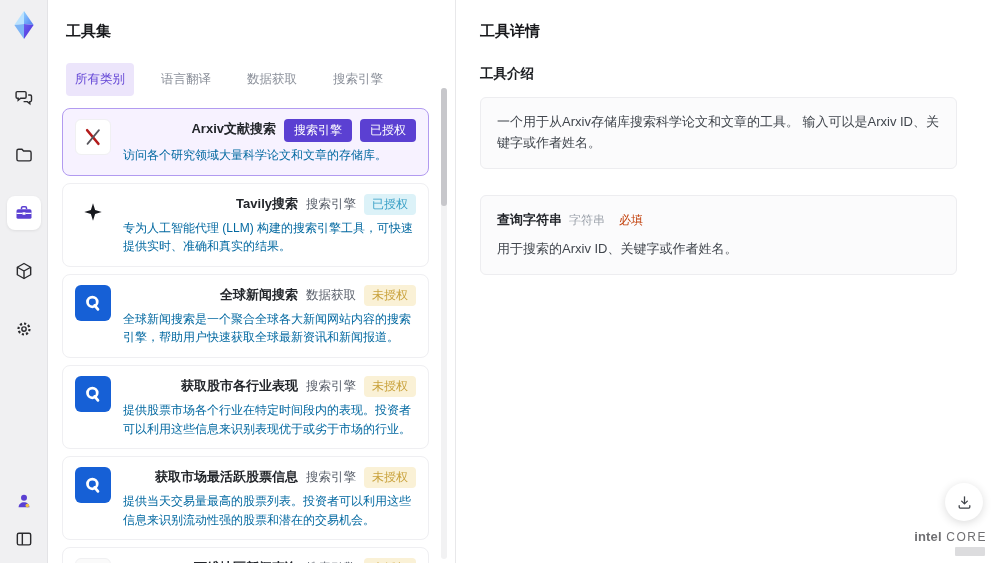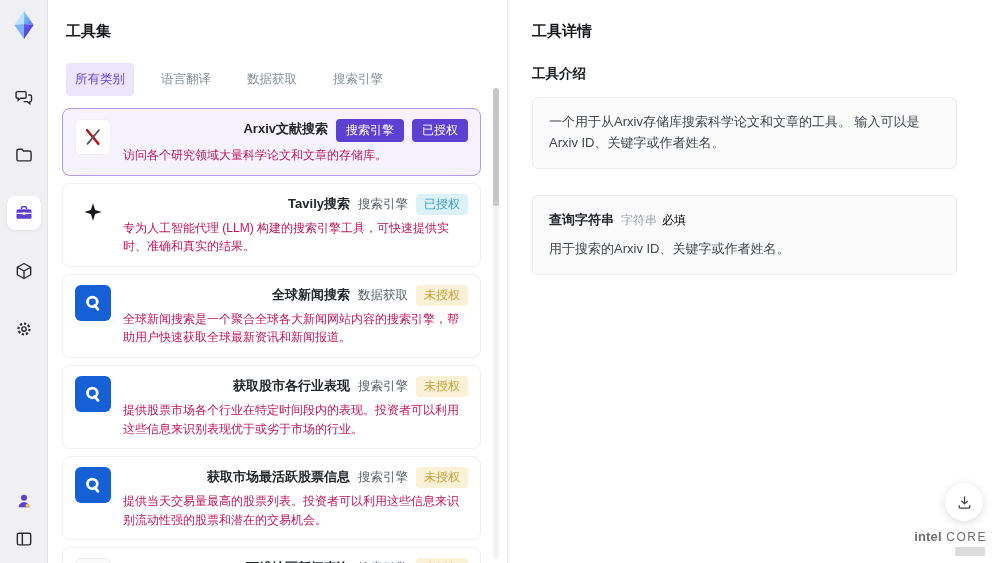--- a/index.html
+++ b/index.html
@@ -12,21 +12,21 @@
     display:flex; flex-direction:column; align-items:center; padding:10px 0 12px; }
   .logo { width:30px; height:30px; margin-bottom:40px; }
   .nav-icons { display:flex; flex-direction:column; align-items:center; gap:24px; }
   .nav-btn { width:34px; height:34px; border-radius:8px; display:flex; align-items:center;
     justify-content:center; cursor:pointer; color:#2b2b2e; }
   .nav-btn svg { width:20px; height:20px; }
   .nav-btn.active { background:#fff; box-shadow:0 1px 3px rgba(0,0,0,.08); color:#5b40d2; }
   .sidebar-bottom { margin-top:auto; display:flex; flex-direction:column; align-items:center; gap:14px; }
 
   
-  .list-panel { width:460px; flex:none; border-right:1px solid #e8e8ea; padding:14px 0 0 14px;
+  .list-panel { width:408px; flex:none; border-right:1px solid #e8e8ea; padding:14px 0 0 14px;
     position:relative; overflow:hidden; }
   .panel-title { font-size:15px; font-weight:700; color:#18191c; margin:8px 0 0 4px; }
   .tabs { display:flex; align-items:center; gap:18px; margin:22px 0 12px 4px; font-size:12.5px; }
   .tab { color:#8a8f99; padding:8px 9px; border-radius:4px; white-space:nowrap; cursor:pointer; }
   .tab.active { background:#ece5fb; color:#6446d6; font-weight:500; }
 
   .tool-list { padding-right:26px; }
   .tool-card { display:flex; gap:12px; padding:10px 12px; border:1px solid #efeff2;
     border-radius:8px; margin-bottom:7px; background:#fff; cursor:pointer; }
   .tool-card.selected { background:#f7f2ff; border-color:#b29bf0; }
@@ -37,36 +37,36 @@
   .ti-tavily { border:none; }
   .ti-building { background:#fafafa; }
   .tool-body { flex:1; min-width:0; }
   .tool-head { display:flex; justify-content:flex-end; align-items:flex-start; }
   .tool-name { font-size:13px; font-weight:700; color:#23262b; padding-top:1px; }
   .tool-badges { display:flex; gap:8px; align-items:center; flex:none; margin-left:8px; }
   .badge-filled { background:#5b40d2; color:#fff; font-size:12px; padding:3px 10px; border-radius:4px; }
   .badge-plain { color:#595f6a; font-size:12.5px; }
   .badge-cyan { background:#dcf2f8; color:#3aa0c6; font-size:12px; padding:2px 8px; border-radius:4px; }
   .badge-amber { background:#faf1d6; color:#c9a23c; font-size:12px; padding:2px 8px; border-radius:4px; }
-  .tool-desc { font-size:12px; color:#be185d; line-height:1.55; margin-top:4px; max-width:346px; }
+  .tool-desc { font-size:12px; color:#0369a1; line-height:1.55; margin-top:4px; max-width:346px; }
 
   .vscroll { position:absolute; top:88px; right:8px; bottom:4px; width:6px;
     background:#f2f2f3; border-radius:3px; }
   .vscroll .thumb { width:6px; height:118px; background:#c7c7cb; border-radius:3px; }
 
   
   .detail-panel { flex:1; padding:14px 43px 0 24px; }
   .detail-title { font-size:15px; font-weight:700; color:#18191c; margin:8px 0 24px; }
   .section-title { font-size:13.5px; font-weight:700; color:#1c1e22; margin:0 0 14px; }
   .info-box { background:#fbfbfc; border:1px solid #ededf0; border-radius:6px;
     padding:14px 16px; font-size:13px; color:#41464d; line-height:1.6; margin-bottom:26px; }
   .param-head { display:flex; align-items:baseline;font-family:Liberation Serif, serif; }
   .param-name { font-weight:700; font-size:13px; color:#23262b; }
   .param-type { color:#9aa0a9; font-size:12px; margin-left:7px; }
-  .param-required { color:#000000; font-size:12px; margin-left:5px; }
+  .param-required { color:#c2410c; font-size:12px; margin-left:14px; }
   .param-desc { margin-top:9px; font-size:13px; color:#41464d; }
 
   
   .download-fab { position:absolute; right:17px; bottom:42px; width:38px; height:38px;
     border-radius:50%; background:#fff; box-shadow:0 2px 10px rgba(0,0,0,.14);
     display:flex; align-items:center; justify-content:center; cursor:pointer; }
   .download-fab svg { width:17px; height:17px; }
   .intel-badge { position:absolute; right:13px; bottom:7px; text-align:center;
     color:#6f6f72; line-height:1; }
   .intel-word { font-size:13px; font-weight:700; letter-spacing:.2px; }

